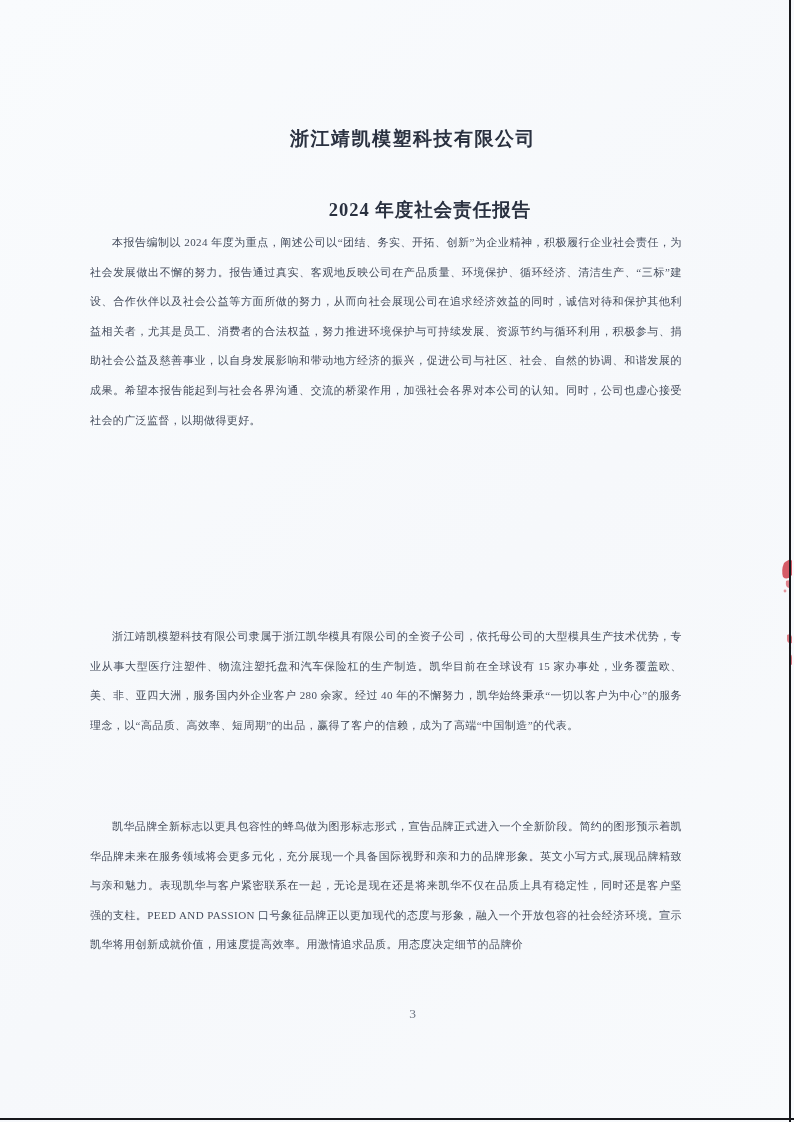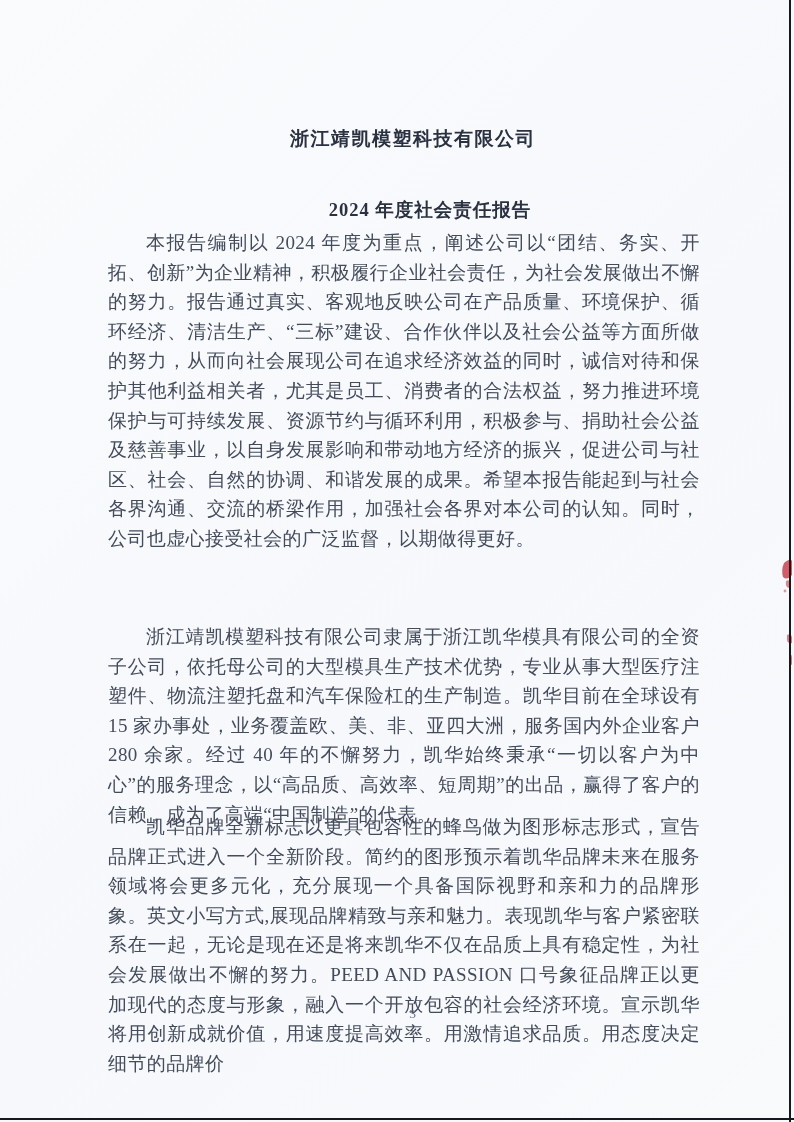--- a/index.html
+++ b/index.html
@@ -37,24 +37,24 @@
     width: 100%;
     margin: 17px;
     text-align: center;
     font-size: 18.5px;
     font-weight: 700;
     letter-spacing: 1px;
     color: #2a3140;
   }
   .para {
     position: absolute;
-    left: 108px;
+    left: 90px;
     width: 592px;
     margin: 0;
-    font-size: 19px;
+    font-size: 11px;
     line-height: 29.6px;
     text-align: justify;
     text-indent: 2em;
     letter-spacing: 0.4px;
     color: #444c5c;
   }
   .para-intro { top: 228px; }
   .section-heading {
     position: absolute;
     top: 554px;
@@ -112,21 +112,21 @@
 
   <h1 class="doc-title">浙江靖凯模塑科技有限公司</h1>
 
   <h2 class="doc-subtitle">2024 年度社会责任报告</h2>
 
   <p class="para para-intro">本报告编制以 2024 年度为重点，阐述公司以“团结、务实、开拓、创新”为企业精神，积极履行企业社会责任，为社会发展做出不懈的努力。报告通过真实、客观地反映公司在产品质量、环境保护、循环经济、清洁生产、“三标”建设、合作伙伴以及社会公益等方面所做的努力，从而向社会展现公司在追求经济效益的同时，诚信对待和保护其他利益相关者，尤其是员工、消费者的合法权益，努力推进环境保护与可持续发展、资源节约与循环利用，积极参与、捐助社会公益及慈善事业，以自身发展影响和带动地方经济的振兴，促进公司与社区、社会、自然的协调、和谐发展的成果。希望本报告能起到与社会各界沟通、交流的桥梁作用，加强社会各界对本公司的认知。同时，公司也虚心接受社会的广泛监督，以期做得更好。</p>
 
 
   <p class="para para-overview-1">浙江靖凯模塑科技有限公司隶属于浙江凯华模具有限公司的全资子公司，依托母公司的大型模具生产技术优势，专业从事大型医疗注塑件、物流注塑托盘和汽车保险杠的生产制造。凯华目前在全球设有 15 家办事处，业务覆盖欧、美、非、亚四大洲，服务国内外企业客户 280 余家。经过 40 年的不懈努力，凯华始终秉承“一切以客户为中心”的服务理念，以“高品质、高效率、短周期”的出品，赢得了客户的信赖，成为了高端“中国制造”的代表。</p>
 
-  <p class="para para-overview-2">凯华品牌全新标志以更具包容性的蜂鸟做为图形标志形式，宣告品牌正式进入一个全新阶段。简约的图形预示着凯华品牌未来在服务领域将会更多元化，充分展现一个具备国际视野和亲和力的品牌形象。英文小写方式,展现品牌精致与亲和魅力。表现凯华与客户紧密联系在一起，无论是现在还是将来凯华不仅在品质上具有稳定性，为社会发展做出不懈的努力。PEED AND PASSION 口号象征品牌正以更加现代的态度与形象，融入一个开放包容的社会经济环境。宣示凯华将用创新成就价值，用速度提高效率。用激情追求品质。用态度决定细节的品牌价</p>
+  <p class="para para-overview-2">凯华品牌全新标志以更具包容性的蜂鸟做为图形标志形式，宣告品牌正式进入一个全新阶段。简约的图形预示着凯华品牌未来在服务领域将会更多元化，充分展现一个具备国际视野和亲和力的品牌形象。英文小写方式,展现品牌精致与亲和魅力。表现凯华与客户紧密联系在一起，无论是现在还是将来凯华不仅在品质上具有稳定性，同时还是客户坚强的支柱。PEED AND PASSION 口号象征品牌正以更加现代的态度与形象，融入一个开放包容的社会经济环境。宣示凯华将用创新成就价值，用速度提高效率。用激情追求品质。用态度决定细节的品牌价</p>
 
   <div class="page-number">3</div>
 
   <svg class="stamp-fragments" viewBox="0 0 14 120" aria-hidden="true">
     <path d="M6 8 Q13 2 14 6 L14 20 Q9 26 5 22 Q3 15 6 8 Z" fill="#cf3f4c" opacity="0.85"></path>
     <path d="M8 26 Q12 24 13 28 L11 33 Q7 32 8 26 Z" fill="#d6535f" opacity="0.7"></path>
     <path d="M9 80 Q13 78 14 82 L14 88 Q10 89 9 85 Z" fill="#d6535f" opacity="0.75"></path>
     <path d="M11 100 Q14 98 14 103 L14 110 Q11 109 11 104 Z" fill="#cf3f4c" opacity="0.7"></path>
     <circle cx="7" cy="36" r="1.4" fill="#d6535f" opacity="0.6"></circle>
     <circle cx="12" cy="93" r="1.2" fill="#d6535f" opacity="0.6"></circle>

